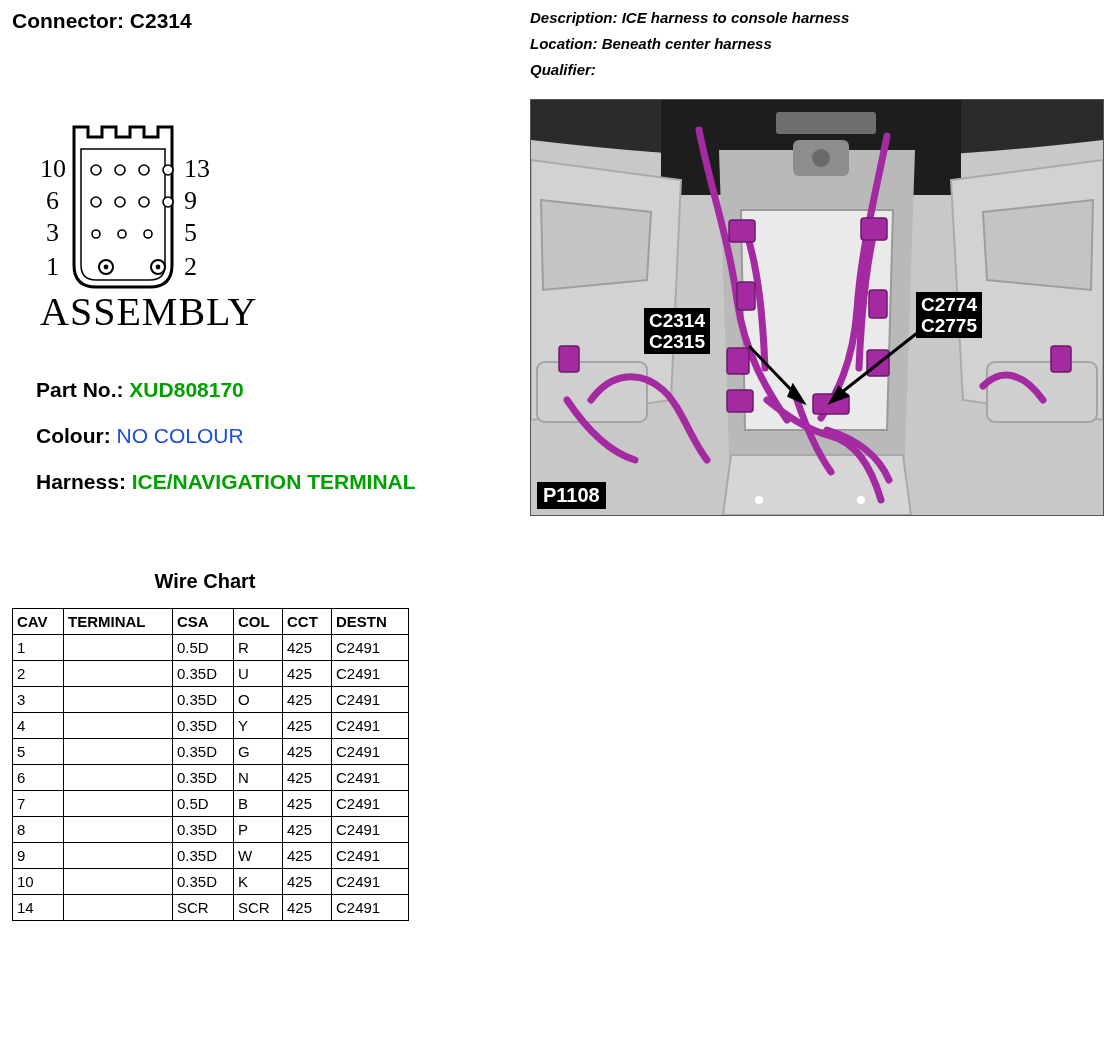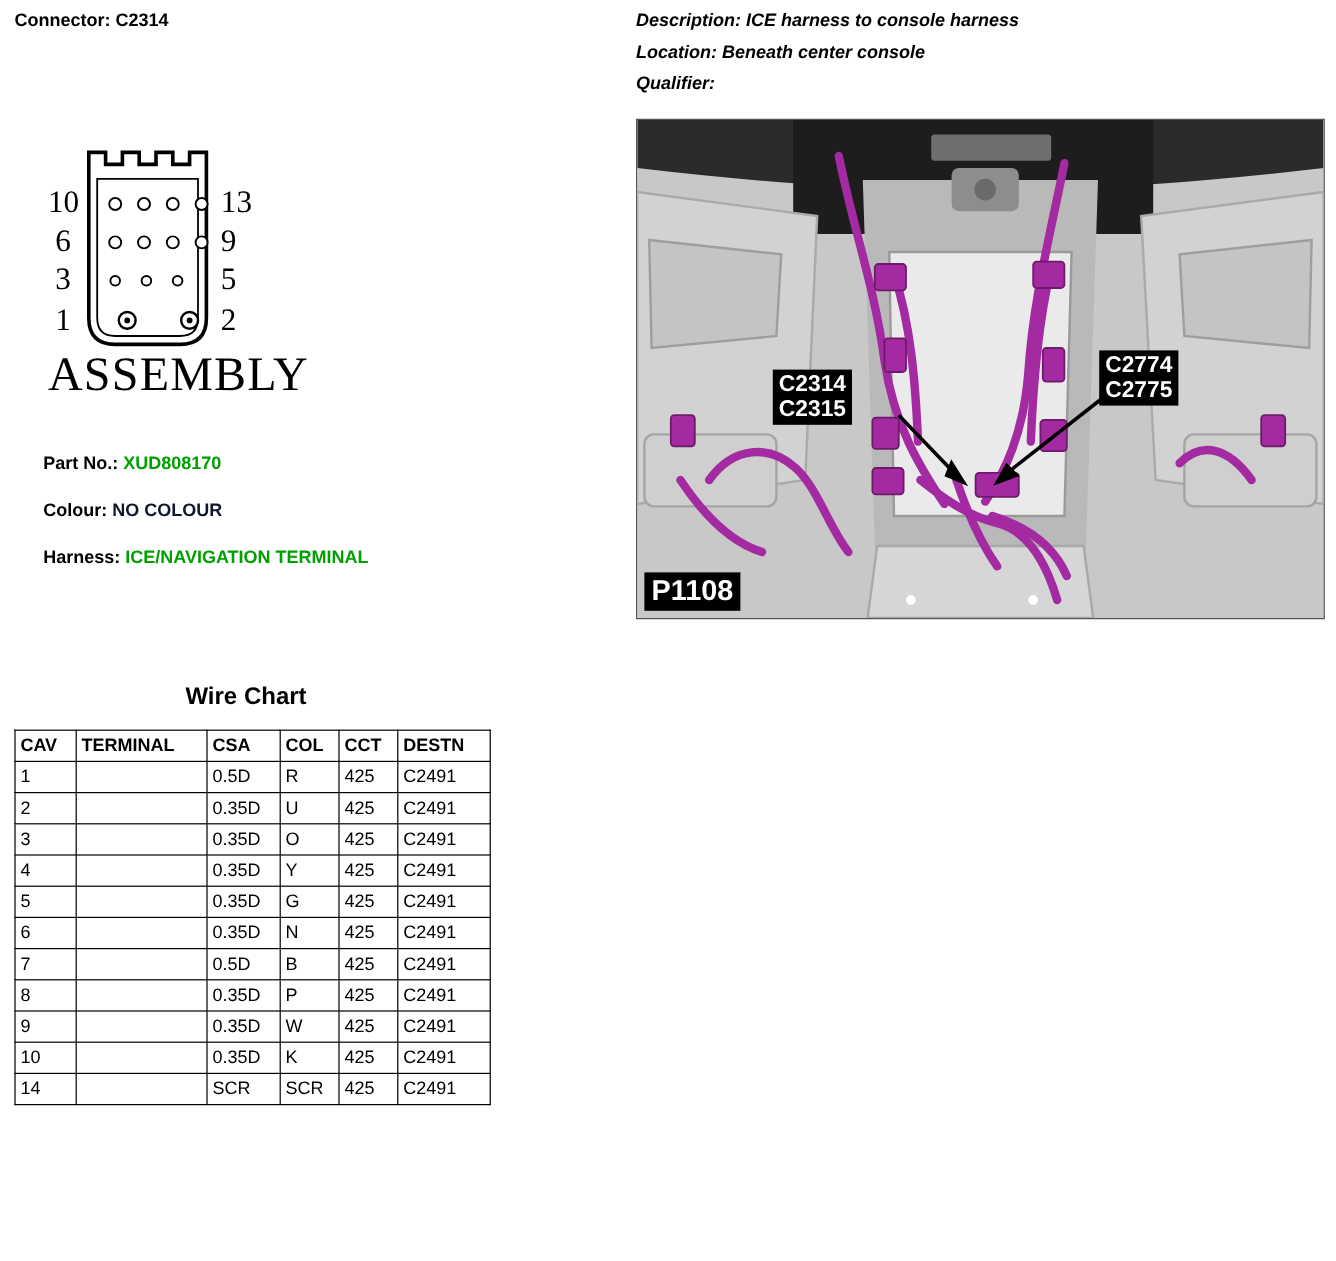--- a/index.html
+++ b/index.html
@@ -17,28 +17,28 @@
     overflow: hidden;
   }
 
   
   #left-col {
     position: absolute;
     left: 0; top: 0;
     width: 520px;
   }
   .field-line {
-    font-size: 15px;
+    font-size: 21px;
     font-weight: bold;
     color: #000;
     margin: 0 0 0 12px;
   }
   #connector-line { padding-top: 9px; }
   .field-value-green { color: #00a000; font-weight: bold; }
-  .field-value-black { color: #0f172a; font-weight: bold; }
+  .field-value-black { color: #1d4ed8; font-weight: normal; }
 
   
   #connector-drawing {
     position: absolute;
     left: 12px;
     top: 115px;
     width: 300px;
     height: 215px;
   }
   #assembly-label {
@@ -130,21 +130,21 @@
     white-space: pre;
   }
   #callout-left { left: 113px; top: 208px; }
   #callout-right { left: 385px; top: 192px; }
   #photo-id {
     position: absolute;
     left: 6px;
     bottom: 6px;
     background: #000;
     color: #fff;
-    font-size: 24px;
+    font-size: 20px;
     font-weight: bold;
     padding: 2px 6px;
   }
 </style>
 </head>
 <body>
 
 <div id="left-col">
 
   <p id="connector-line" class="field-line">
@@ -315,21 +315,21 @@
   </table>
 </div>
 
 <div id="right-col">
   <p id="meta-desc" class="meta-line">
     <span>Description:</span>
     <span>ICE harness to console harness</span>
   </p>
   <p id="meta-loc" class="meta-line">
     <span>Location:</span>
-    <span>Beneath center console</span>
+    <span>Beneath center harness</span>
   </p>
   <p id="meta-qual" class="meta-line">
     <span>Qualifier:</span>
     <span></span>
   </p>
 </div>
 
 <div id="photo">
   <svg width="572" height="415" viewBox="0 0 572 415" xmlns="http://www.w3.org/2000/svg">
     <defs>

